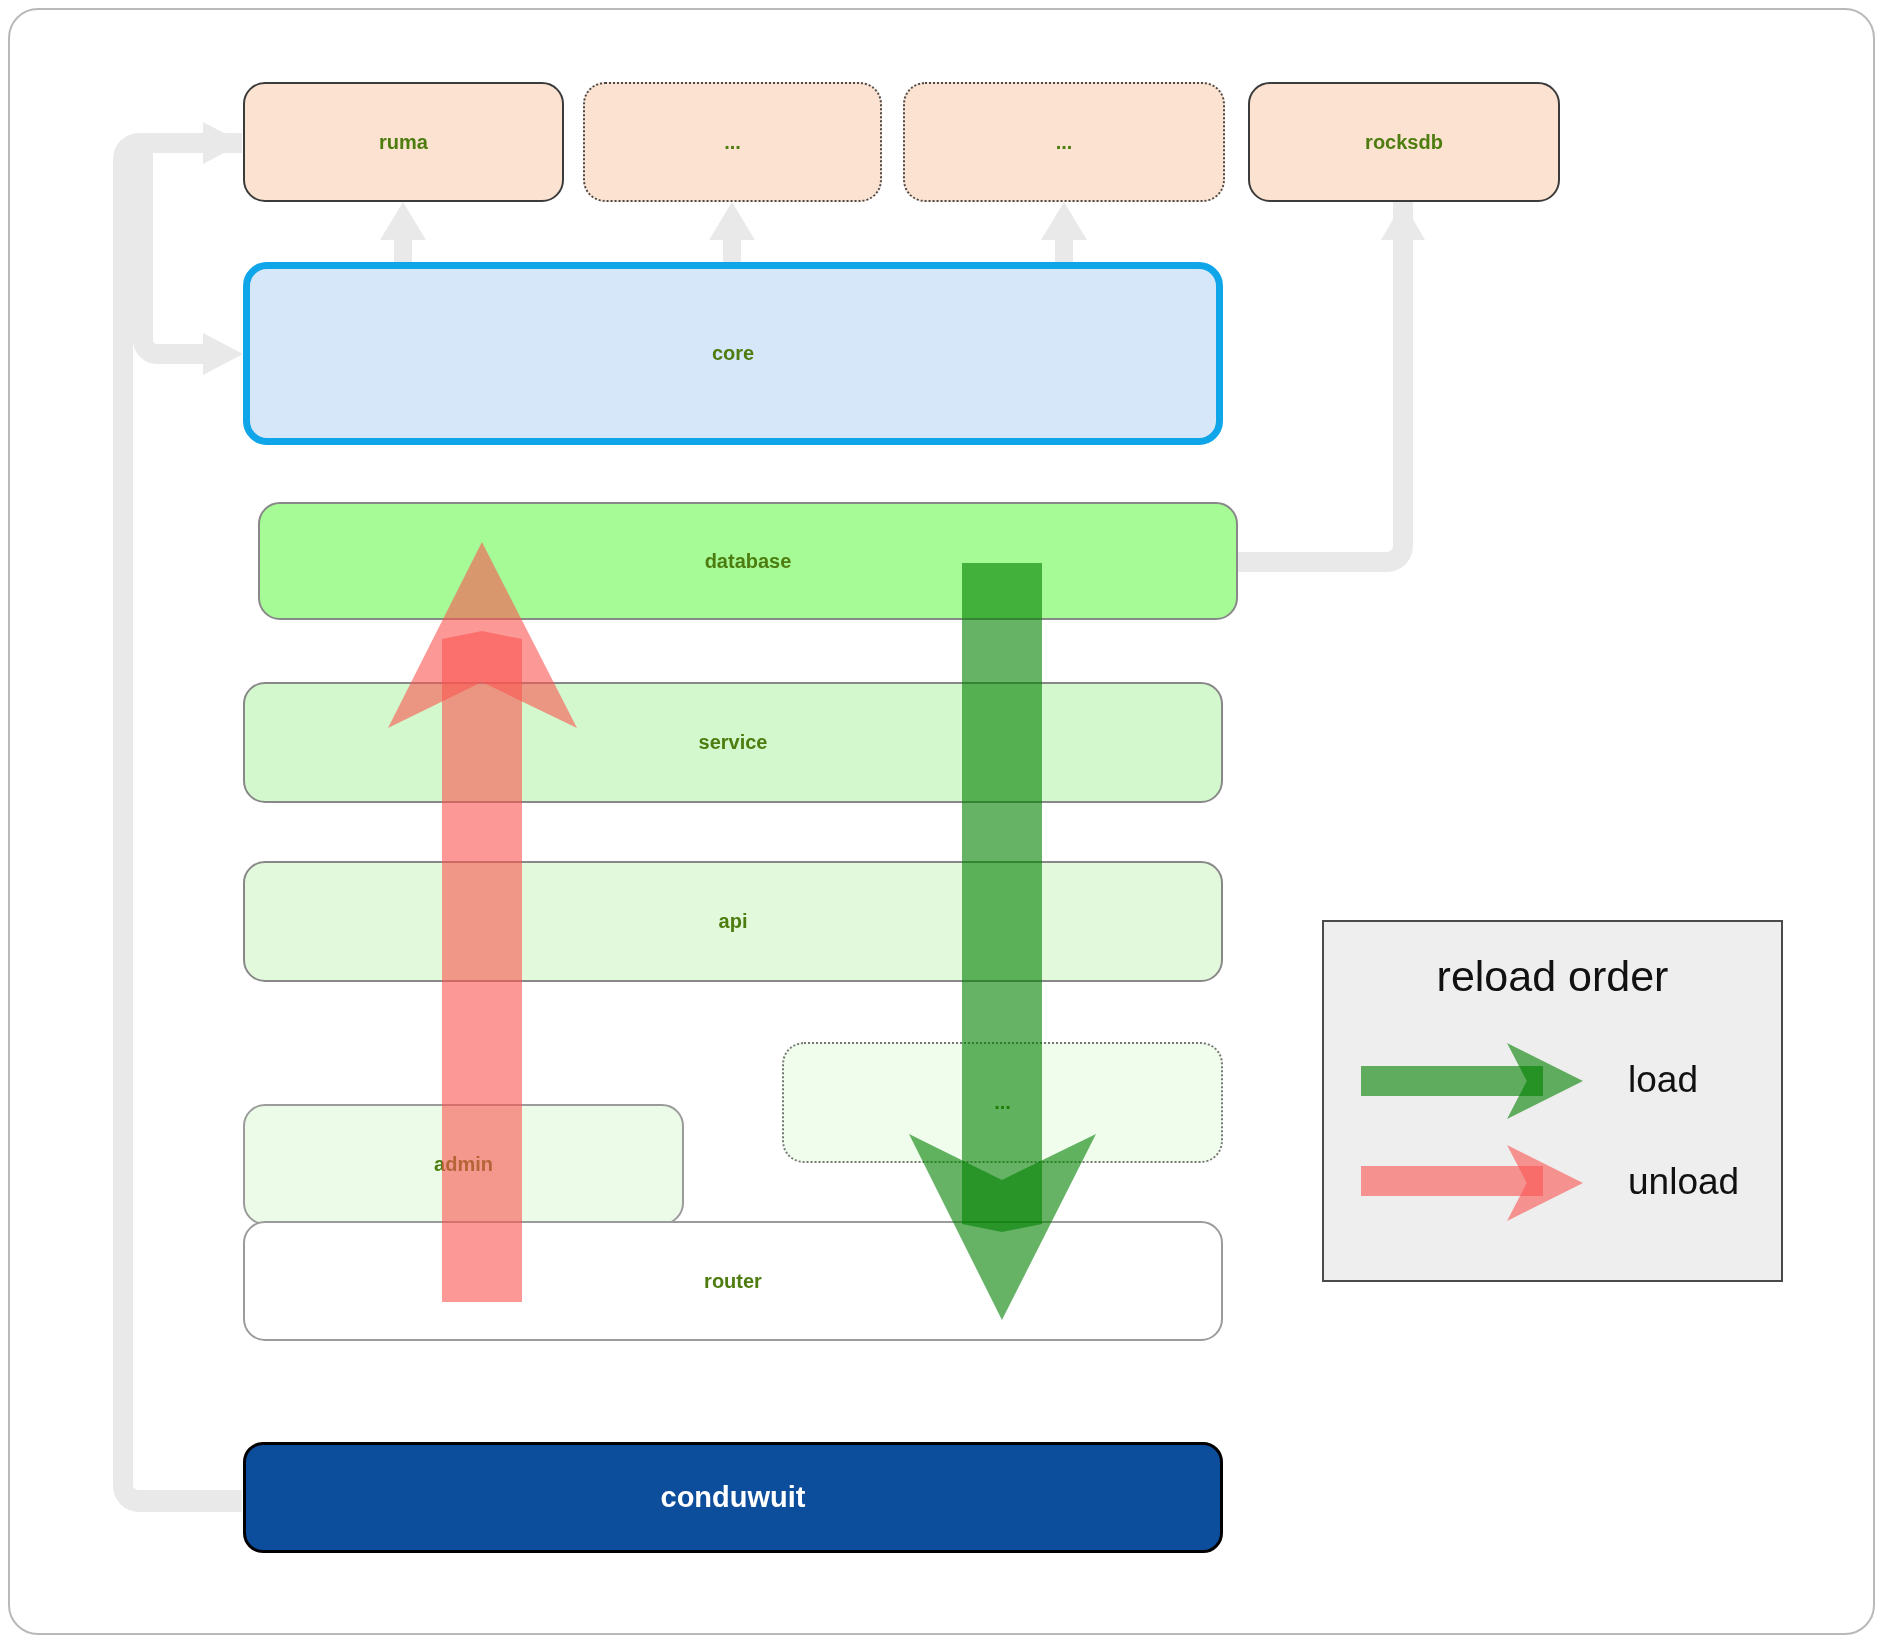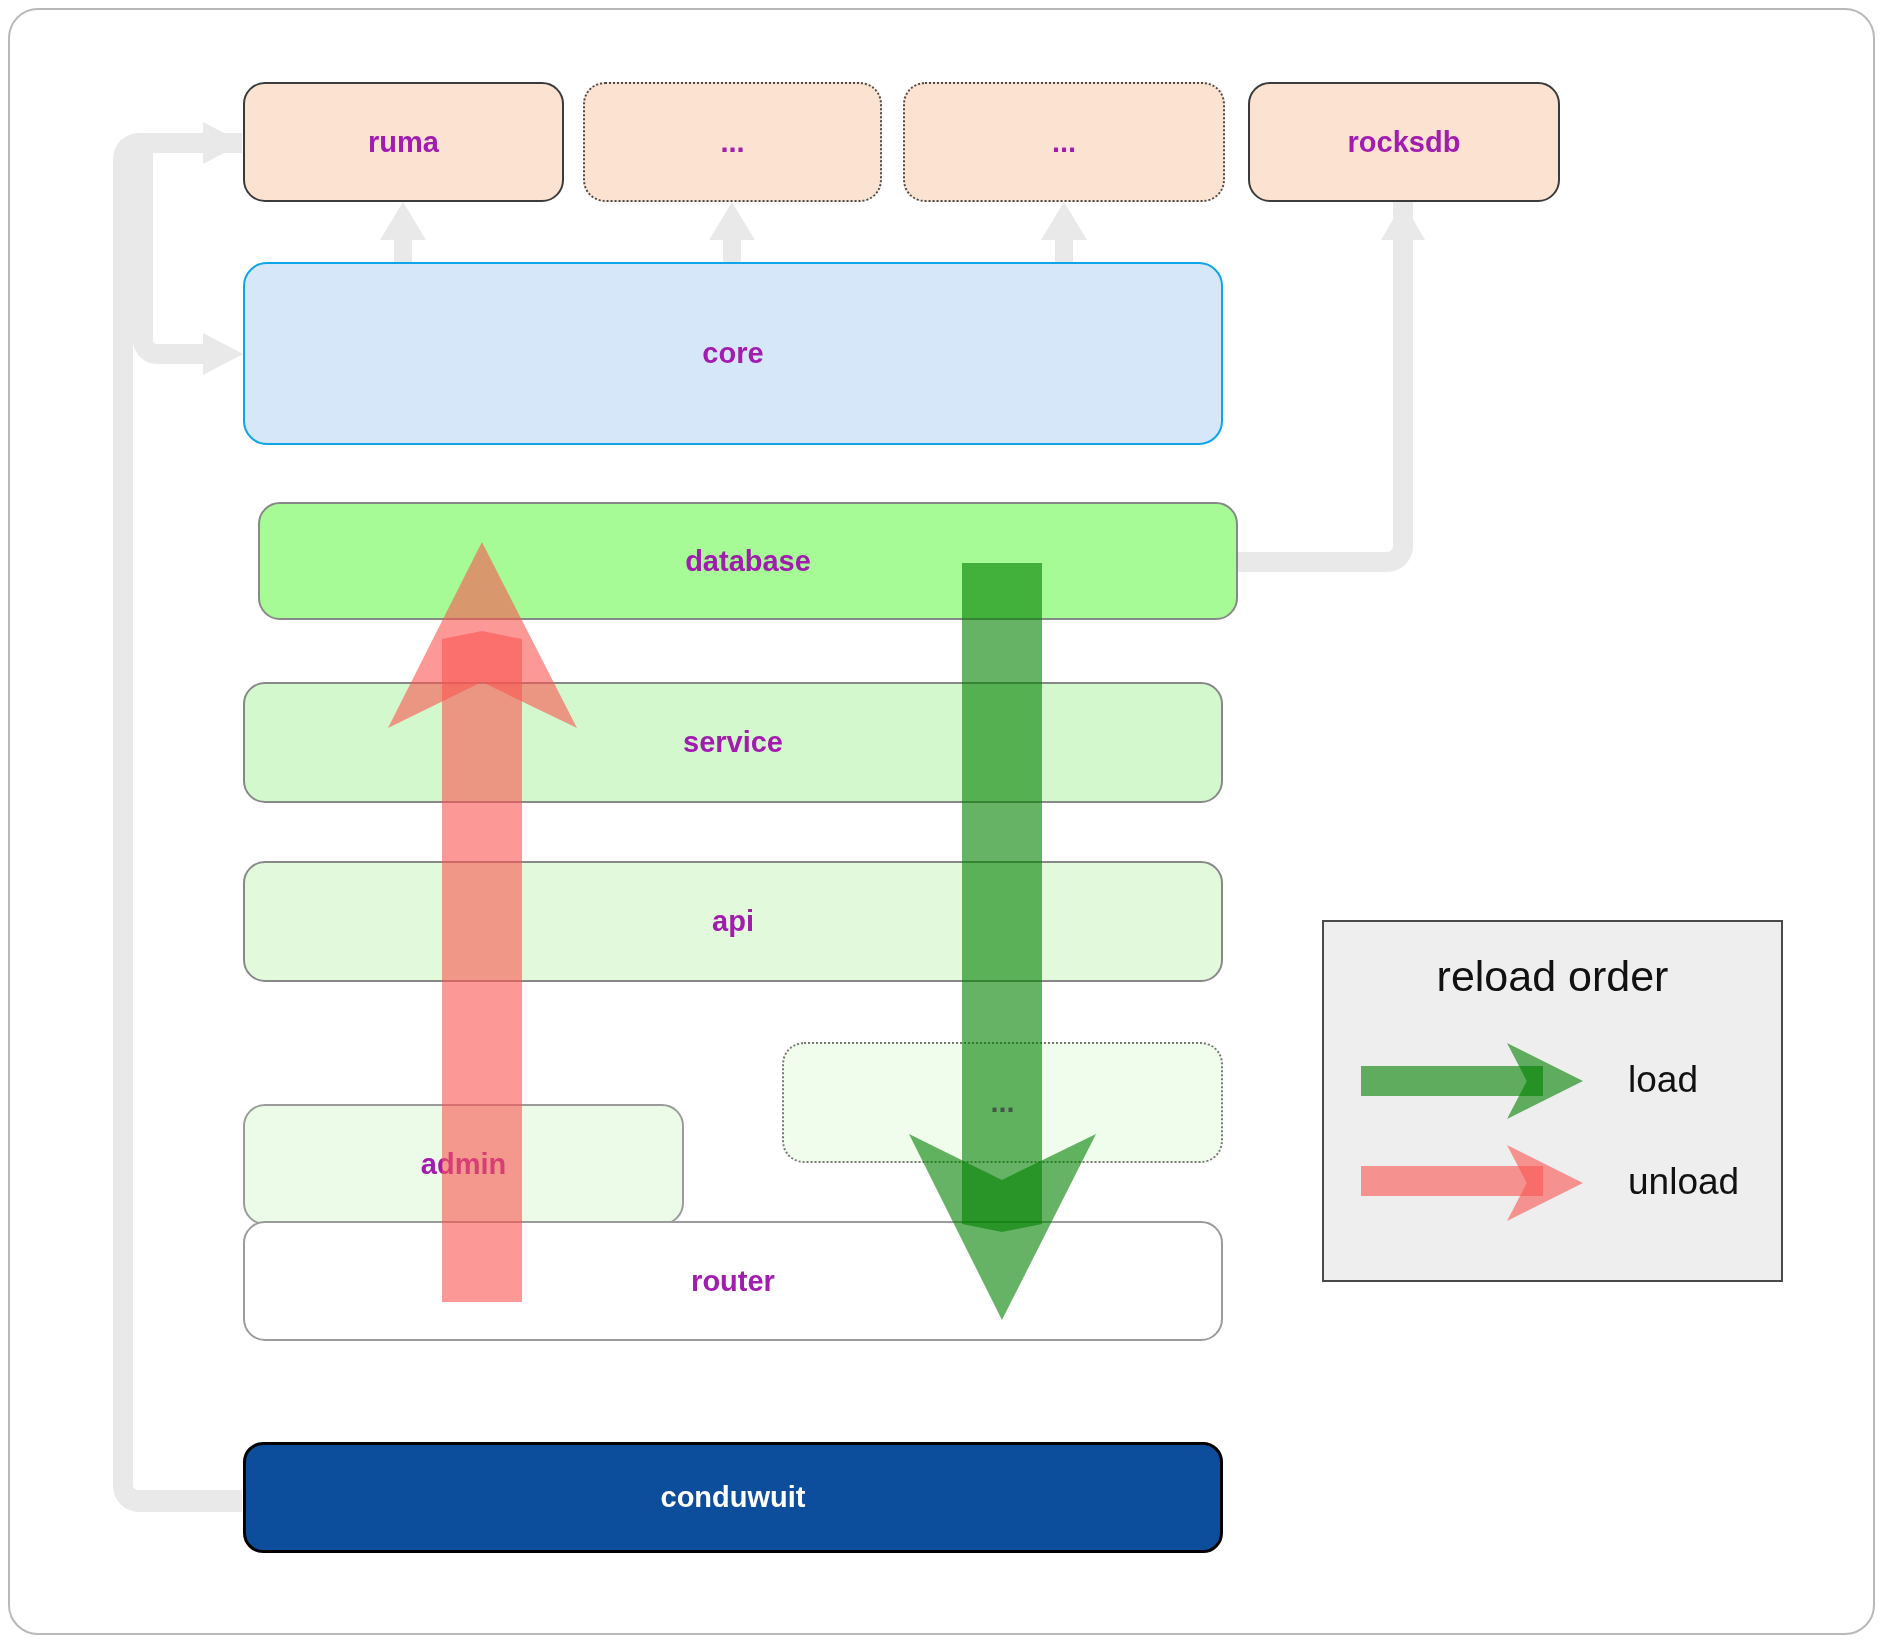--- a/index.html
+++ b/index.html
@@ -18,26 +18,26 @@
   .conn-rocksdb{left:1223px;top:202px;width:190px;height:370px;
          border-right:20px solid #e9e9e9;border-bottom:20px solid #e9e9e9;border-bottom-right-radius:26px;}
   .ah-right{position:absolute;width:0;height:0;border-top:21px solid transparent;
             border-bottom:21px solid transparent;border-left:40px solid #e9e9e9;}
   .ah-up{position:absolute;width:0;height:0;border-left:23px solid transparent;
          border-right:23px solid transparent;border-bottom:38px solid #e9e9e9;}
   .stem-up{position:absolute;width:18px;background:#e9e9e9;}
 
   
   .box{position:absolute;display:flex;align-items:center;justify-content:center;
-       font-size:29px;font-weight:600;color:#a21caf;border-radius:22px;}
+       font-size:20px;font-weight:600;color:#4d7c0f;border-radius:22px;}
   .b-ruma{left:243px;top:82px;width:321px;height:120px;background:#fce3d1;border:2.5px solid #3b3b3b;}
   .b-dots1{left:583px;top:82px;width:299px;height:120px;background:#fce3d1;border:2px dotted #4a4a4a;}
   .b-dots2{left:903px;top:82px;width:322px;height:120px;background:#fce3d1;border:2px dotted #4a4a4a;}
   .b-rocksdb{left:1248px;top:82px;width:312px;height:120px;background:#fce3d1;border:2.5px solid #3b3b3b;}
-  .b-core{left:243px;top:262px;width:980px;height:183px;background:#d7e7fa;border:2px solid #0ea5e9;border-radius:24px;text-align:center;}
+  .b-core{left:243px;top:262px;width:980px;height:183px;background:#d7e7fa;border:7px solid #0ea5e9;border-radius:24px;text-align:center;}
   .b-database{left:258px;top:502px;width:980px;height:118px;background:#a6fb97;border:2px solid #888;}
   .b-service{left:243px;top:682px;width:980px;height:121px;background:#d4f8cd;border:2px solid #888;}
   .b-api{left:243px;top:861px;width:980px;height:121px;background:#e2f9dc;border:2px solid #888;}
   .b-admin{left:243px;top:1104px;width:441px;height:121px;background:#ecfbe8;border:2px solid #9b9b9b;}
   .b-dots3{left:782px;top:1042px;width:441px;height:121px;background:#f0fcec;border:2px dotted #777;}
   .b-router{left:243px;top:1221px;width:980px;height:120px;background:#ffffff;border:2px solid #9b9b9b;}
   .b-conduwuit{left:243px;top:1442px;width:980px;height:111px;background:#0d4e9c;border:3px solid #000;
                border-radius:20px;color:#ffffff;font-weight:700;font-size:29px;}
 
   

